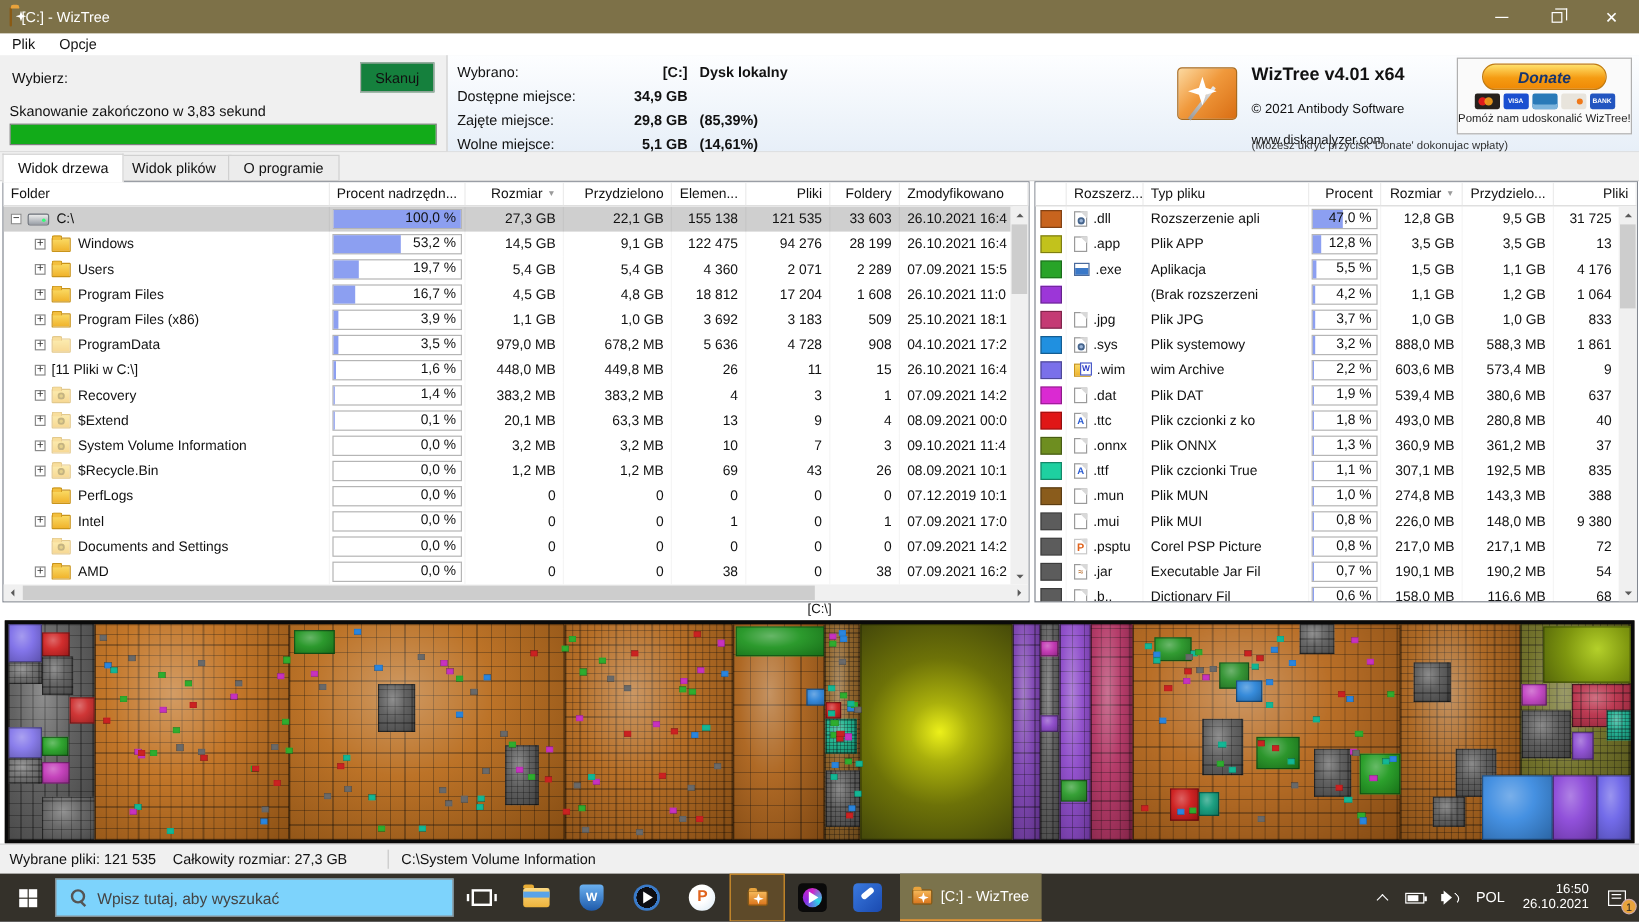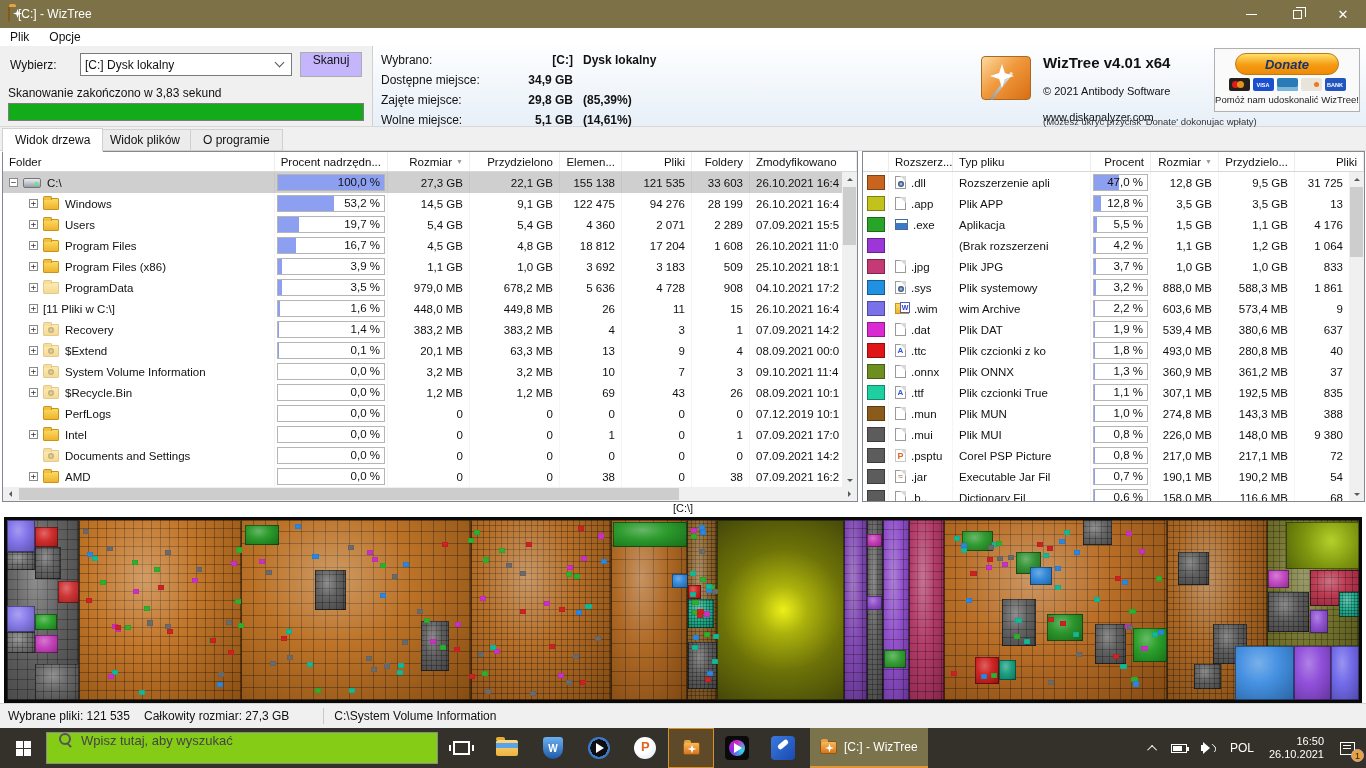--- a/index.html
+++ b/index.html
@@ -29,22 +29,22 @@
   .menu-item{padding:0 10px;font-size:12px;}
 
   
   .toolbar{position:absolute;left:0;top:46px;width:100%;height:81px;background:#f0f0f0;border-bottom:1px solid #d8d8d8;}
   .tb-left{position:absolute;left:0;top:0;width:372px;height:100%;}
   .lbl-select{position:absolute;left:10px;top:12px;}
   .combo{position:absolute;left:80px;top:7px;width:212px;height:23px;background:#fff;border:1px solid #7a7a7a;
          display:flex;align-items:center;padding:0 4px;}
   .combo .chev-d{margin-left:auto;width:7px;height:7px;border-right:1.5px solid #555;border-bottom:1.5px solid #555;
          transform:rotate(45deg);margin-top:-4px;margin-right:4px;}
-  .btn-scan{position:absolute;left:300px;top:6px;width:62px;height:25px;background:#c4b5fd;border:1px solid #adadad;
-            display:flex;align-items:flex-start;justify-content:center;}
+  .btn-scan{position:absolute;left:300px;top:6px;width:62px;height:25px;background:#15803d;border:1px solid #adadad;
+            display:flex;align-items:center;justify-content:center;}
   .scan-status{position:absolute;left:8px;top:40px;}
   .progress{position:absolute;left:8px;top:57px;width:356px;height:18px;border:1px solid #7c7c7c;background:#e6e6e6;}
   .progress .fill{height:100%;background:linear-gradient(#27c32d,#0ea414);}
   .tb-right{position:absolute;left:372px;top:0;right:0;height:100%;
             background:linear-gradient(#fdfeff,#e7eff8);border-left:1px solid #d0d0d0;}
   .summary{position:absolute;left:8px;top:4px;width:300px;}
   .sum-row{display:flex;height:20px;align-items:center;}
   .sum-label{width:112px;}
   .sum-value{width:80px;text-align:right;font-weight:bold;}
   .sum-extra{margin-left:10px;font-weight:bold;}
@@ -161,21 +161,21 @@
   
   .statusbar{position:absolute;left:0;top:703px;width:100%;height:25px;background:#f0f0f0;border-top:1px solid #d5d5d5;
              display:flex;align-items:center;font-size:12px;}
   .status-sep{width:1px;height:16px;background:#c8c8c8;margin:0 10px;}
 
   
   .taskbar{position:absolute;left:0;top:728px;width:100%;height:40px;background:#34312a;display:flex;align-items:center;color:#fff;}
   .startbtn{width:46px;height:40px;display:flex;align-items:center;justify-content:center;}
   .winlogo{display:grid;grid-template-columns:7px 7px;grid-template-rows:7px 7px;gap:1px;}
   .winlogo i{background:#fff;}
-  .searchbox{width:392px;height:32px;background:#84cc16;border:1px solid #8a8a8a;display:flex;color:#444;}
+  .searchbox{width:332px;height:32px;background:#7dd3fc;border:1px solid #8a8a8a;display:flex;align-items:center;color:#444;}
   .mag{position:relative;width:14px;height:14px;margin:0 8px 0 12px;}
   .mag::before{content:"";position:absolute;left:0;top:0;width:8px;height:8px;border:2px solid #555;border-radius:50%;}
   .mag::after{content:"";position:absolute;left:9px;top:9px;width:2px;height:6px;background:#555;transform:rotate(-45deg);}
   .tb-icon{width:46px;height:40px;display:flex;align-items:center;justify-content:center;position:relative;}
   .taskview{position:relative;width:17px;height:14px;border:2px solid #fff;background:transparent;}
   .taskview::before{content:"";position:absolute;left:-6px;top:2px;width:2px;height:6px;background:#fff;}
   .taskview::after{content:"";position:absolute;right:-6px;top:2px;width:2px;height:6px;background:#fff;}
   .tb-folder{position:relative;width:22px;height:16px;border-radius:2px;background:linear-gradient(#fbd983,#edb33c);}
   .tb-folder::before{content:"";position:absolute;left:0;top:-3px;width:9px;height:3px;background:#e8ac34;border-radius:2px 2px 0 0;}
   .tb-folder::after{content:"";position:absolute;left:0;top:3px;width:22px;height:5px;background:#5aa3e8;}
@@ -234,24 +234,20 @@
   </div>
 
   <div class="menubar">
     <span class="menu-item">Plik</span>
     <span class="menu-item">Opcje</span>
   </div>
 
   <div class="toolbar">
     <div class="tb-left">
       <span class="lbl-select">Wybierz:</span>
-      <div class="combo">
-        <span>[C:] Dysk lokalny</span>
-        <span class="chev-d"></span>
-      </div>
       <div class="btn-scan">
         <span>Skanuj</span>
       </div>
       <div class="scan-status">Skanowanie zakończono w 3,83 sekund</div>
       <div class="progress">
         <div class="fill" id="progress-fill" style="width: 100%; background: rgb(18, 171, 25);"></div>
       </div>
     </div>
     <div class="tb-right">
       <div class="summary" id="summary-rows">

